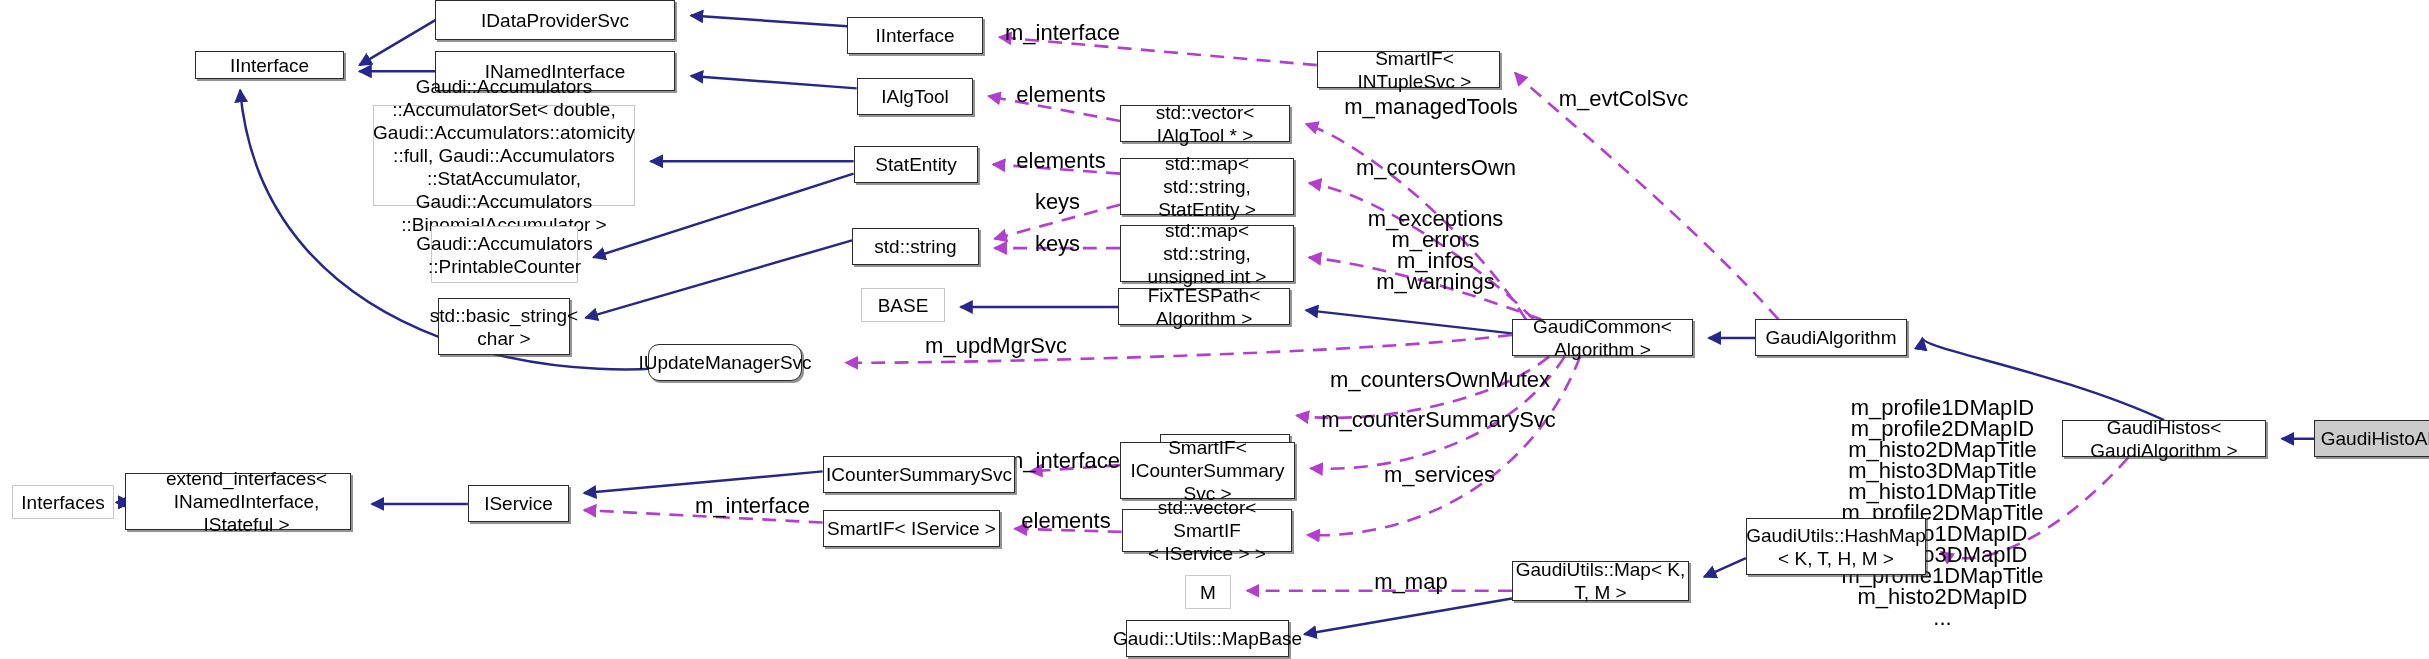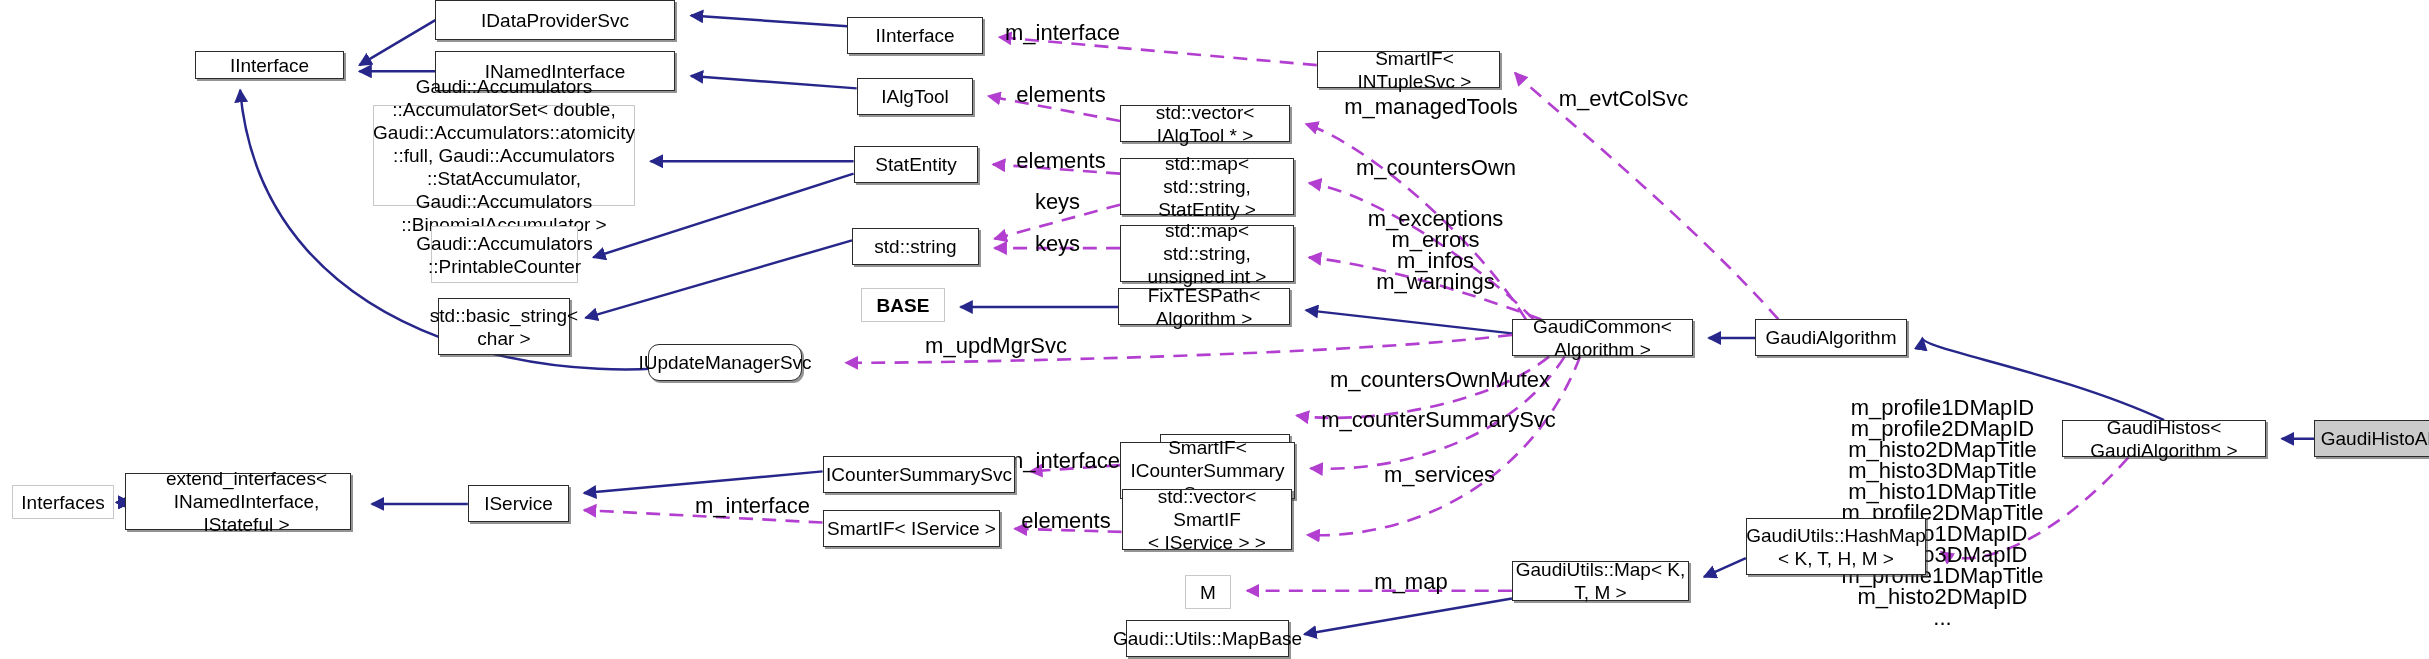--- a/index.html
+++ b/index.html
@@ -180,37 +180,37 @@
 ::BinomialAccumulator &gt;</span></div>
       <div class="node faded" style="left: 431px; top: 226px; width: 147px; height: 57px;"><span>Gaudi::Accumulators
 ::PrintableCounter</span></div>
       <div class="node" style="left: 438px; top: 298px; width: 132px; height: 57px;"><span>std::basic_string&lt;
 char &gt;</span></div>
       <div class="node" style="left: 648px; top: 344px; width: 154px; height: 37px; border-radius: 11px;"><span>IUpdateManagerSvc</span></div>
       <div class="node" style="left: 847px; top: 17px; width: 136px; height: 37px;"><span>IInterface</span></div>
       <div class="node" style="left: 857px; top: 78px; width: 116px; height: 37px;"><span>IAlgTool</span></div>
       <div class="node" style="left: 854px; top: 146px; width: 124px; height: 37px;"><span>StatEntity</span></div>
       <div class="node" style="left: 852px; top: 228px; width: 127px; height: 37px;"><span>std::string</span></div>
-      <div class="node faded" style="left: 861px; top: 288px; width: 84px; height: 34px; font-weight: bold;"><span>BASE</span></div>
+      <div class="node faded" style="left: 861px; top: 288px; width: 84px; height: 34px;"><span>BASE</span></div>
       <div class="node" style="left: 823px; top: 456px; width: 192px; height: 37px;"><span>ICounterSummarySvc</span></div>
       <div class="node" style="left: 468px; top: 485px; width: 101px; height: 37px;"><span>IService</span></div>
       <div class="node faded" style="left: 12px; top: 485px; width: 102px; height: 34px;"><span>Interfaces</span></div>
       <div class="node" style="left: 125px; top: 473px; width: 226px; height: 57px; padding-left: 17px;"><span>extend_interfaces&lt;
 INamedInterface, IStateful &gt;</span></div>
       <div class="node" style="left: 823px; top: 510px; width: 177px; height: 37px;"><span>SmartIF&lt; IService &gt;</span></div>
       <div class="node" style="left: 1160px; top: 394px; width: 130px; height: 37px; margin-top: 40px;"><span>std::mutex</span></div>
       <div class="node" style="left: 1120px; top: 105px; width: 170px; height: 37px;"><span>std::vector&lt; IAlgTool * &gt;</span></div>
       <div class="node" style="left: 1120px; top: 158px; width: 174px; height: 57px;"><span>std::map&lt; std::string,
 StatEntity &gt;</span></div>
       <div class="node" style="left: 1120px; top: 225px; width: 174px; height: 57px;"><span>std::map&lt; std::string,
 unsigned int &gt;</span></div>
       <div class="node" style="left: 1118px; top: 288px; width: 172px; height: 37px;"><span>FixTESPath&lt; Algorithm &gt;</span></div>
       <div class="node" style="left: 1120px; top: 442px; width: 175px; height: 57px;"><span>SmartIF&lt; ICounterSummary
 Svc &gt;</span></div>
-      <div class="node" style="left: 1122px; top: 489px; width: 170px; height: 61px;"><span>std::vector&lt; SmartIF
+      <div class="node" style="left: 1122px; top: 509px; width: 170px; height: 43px;"><span>std::vector&lt; SmartIF
 &lt; IService &gt; &gt;</span></div>
       <div class="node faded" style="left: 1185px; top: 575px; width: 46px; height: 34px;"><span>M</span></div>
       <div class="node" style="left: 1126px; top: 620px; width: 163px; height: 37px; text-align: center;"><span>Gaudi::Utils::MapBase</span></div>
       <div class="node" style="left: 1317px; top: 51px; width: 183px; height: 37px; padding-left: 12px;"><span>SmartIF&lt; INTupleSvc &gt;</span></div>
       <div class="node" style="left: 1512px; top: 561px; width: 177px; height: 40px;"><span>GaudiUtils::Map&lt; K,
 T, M &gt;</span></div>
       <div class="node" style="left: 1746px; top: 518px; width: 180px; height: 57px;"><span>GaudiUtils::HashMap
 &lt; K, T, H, M &gt;</span></div>
       <div class="node" style="left: 1512px; top: 319px; width: 181px; height: 37px;"><span>GaudiCommon&lt; Algorithm &gt;</span></div>
       <div class="node" style="left: 1755px; top: 319px; width: 152px; height: 37px;"><span>GaudiAlgorithm</span></div>

